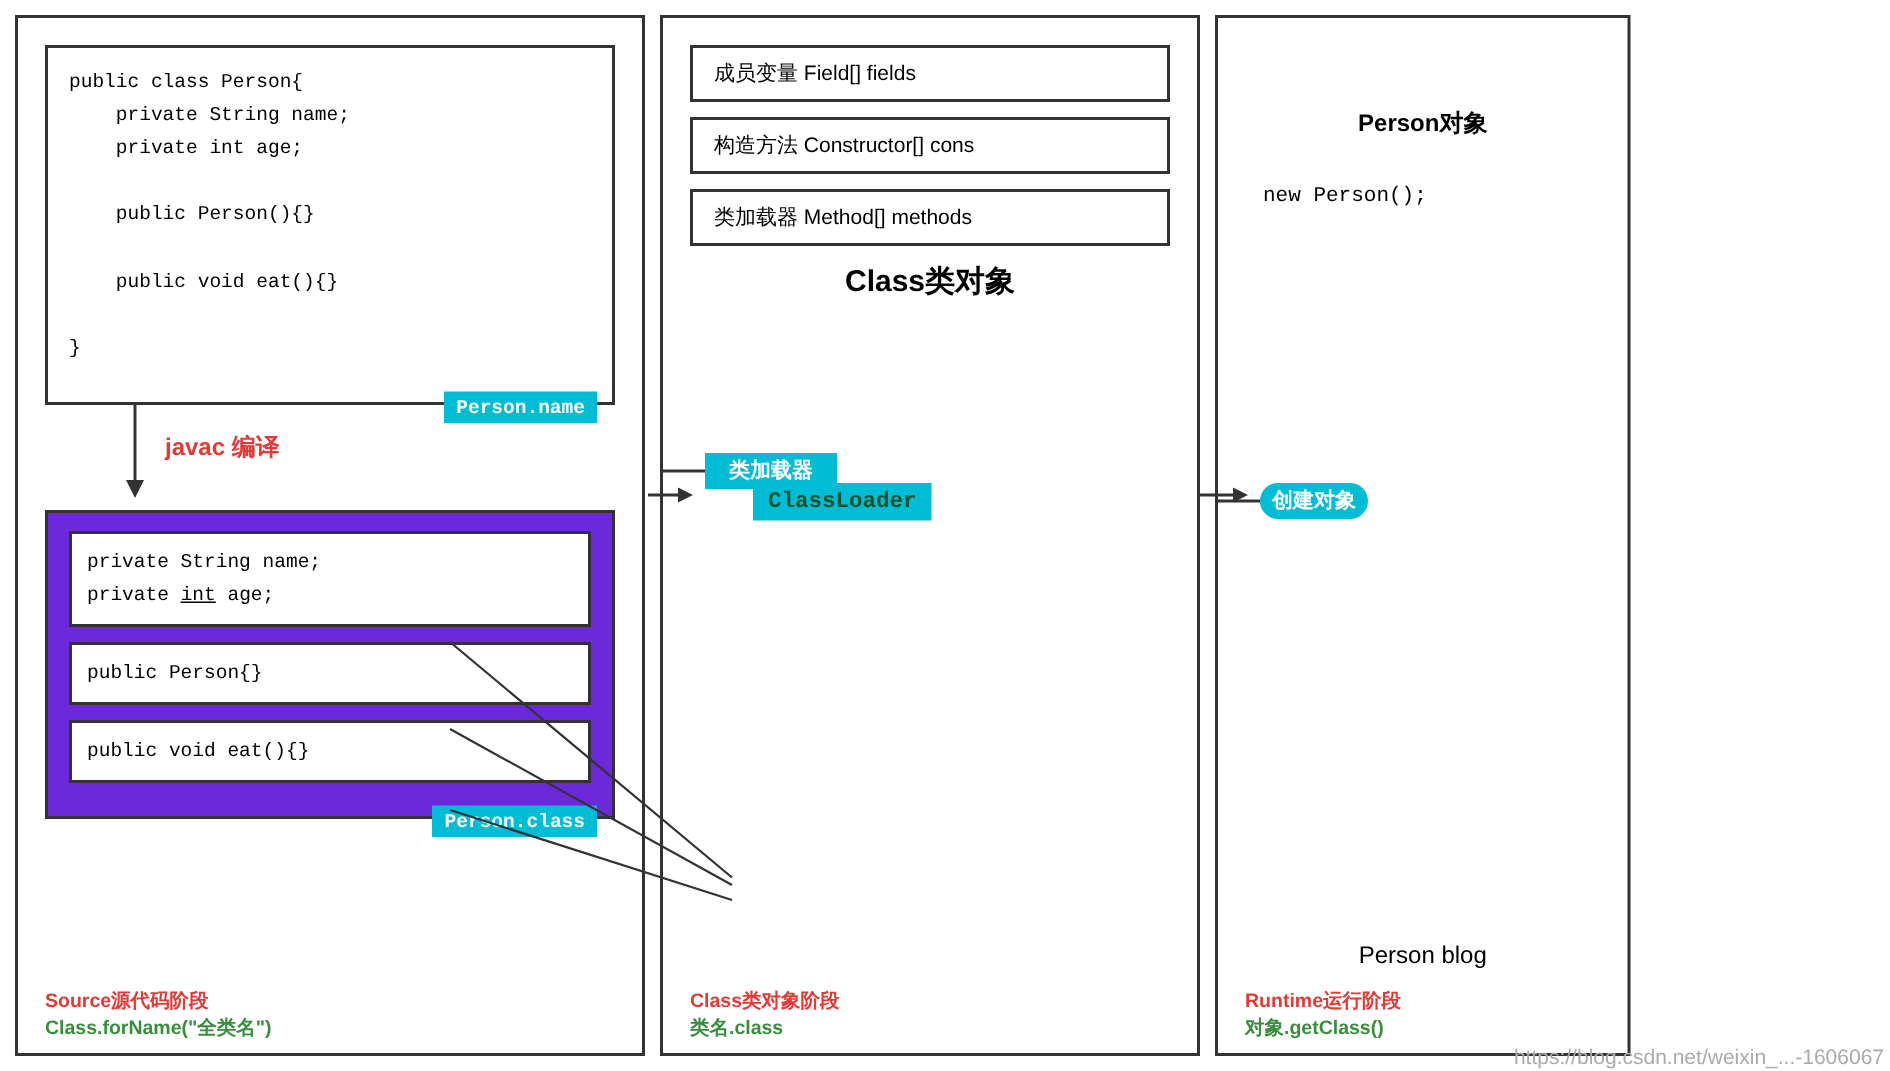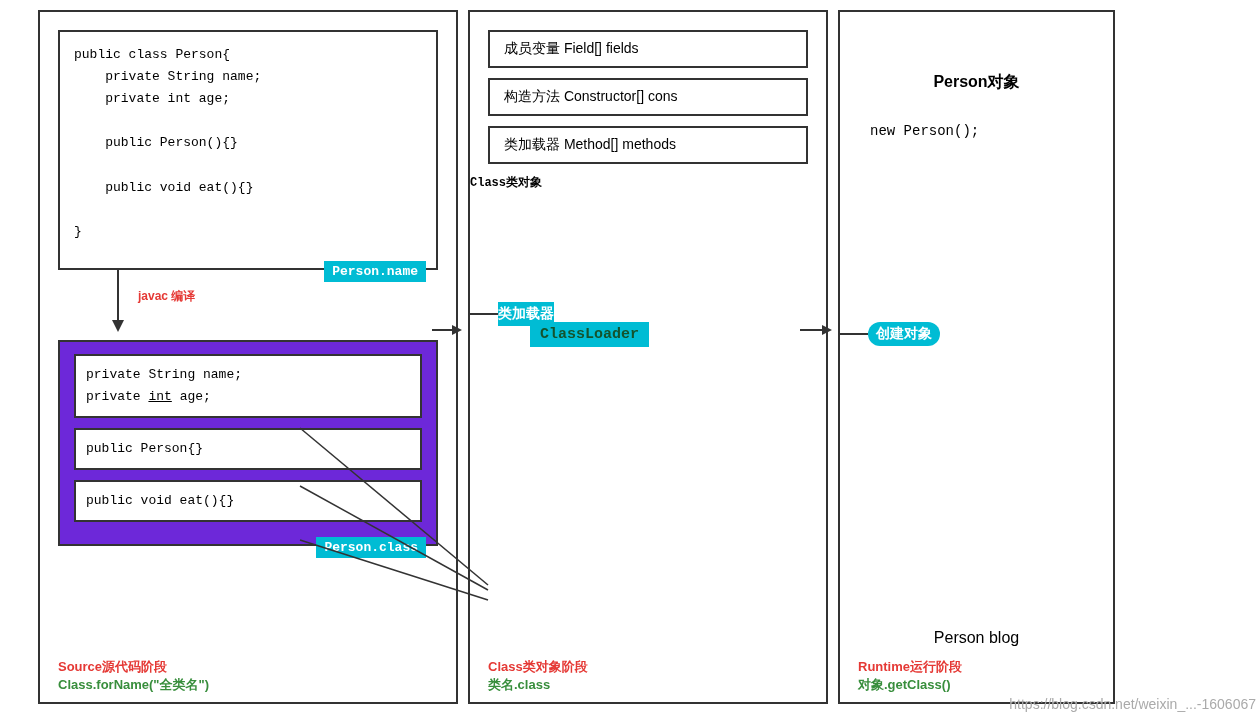--- a/index.html
+++ b/index.html
@@ -11,21 +11,20 @@
       height: 714px;
       overflow: hidden;
       position: relative;
     }
     .diagram-container {
       display: flex;
       width: 1097px;
       height: 714px;
       padding: 10px;
       gap: 0;
-      margin-left: 28px;
     }
     
     .col {
       border: 2px solid #333;
       position: relative;
       flex: 1;
     }
     .col-left {
       flex: 0 0 420px;
       margin-right: 10px;
@@ -59,21 +58,21 @@
       position: absolute;
       background: #00bcd4;
       color: #fff;
       font-weight: bold;
       font-size: 13px;
       padding: 3px 8px;
     }
     .javac-label {
       color: #e53935;
       font-weight: bold;
-      font-size: 12px;
+      font-size: 16px;
       font-family: Arial, sans-serif;
     }
 
     
     .classfile-box {
       border: 2px solid #333;
       margin: 0 18px 0 18px;
       padding: 12px 14px;
       background: #6d28d9;
       position: relative;
@@ -99,23 +98,23 @@
     .class-info-box {
       border: 2px solid #333;
       padding: 8px 14px;
       margin-bottom: 10px;
       font-family: Arial, sans-serif;
       font-size: 14px;
       background: #fff;
     }
     .class-obj-label {
       font-weight: bold;
-      font-size: 12px;
-      font-family: Liberation Mono, monospace;
-      text-align: left;
+      font-size: 20px;
+      font-family: Liberation Sans, sans-serif;
+      text-align: center;
       margin-top: 20px;
     }
 
     
     .person-obj-label {
       font-weight: bold;
       font-size: 16px;
       font-family: Arial, sans-serif;
       text-align: center;
       margin-top: 60px;
@@ -137,21 +136,21 @@
       padding: 4px 10px;
       display: inline-block;
     }
 
     
     .classloader-small-tag {
       background: #00bcd4;
       color: #fff;
       font-weight: bold;
       font-size: 14px;
-      padding: 3px 0;
+      padding: 3px 16px;
       display: inline-block;
     }
 
     
     .create-obj-tag {
       background: #00bcd4;
       color: #fff;
       font-weight: bold;
       font-size: 14px;
       padding: 3px 8px;

